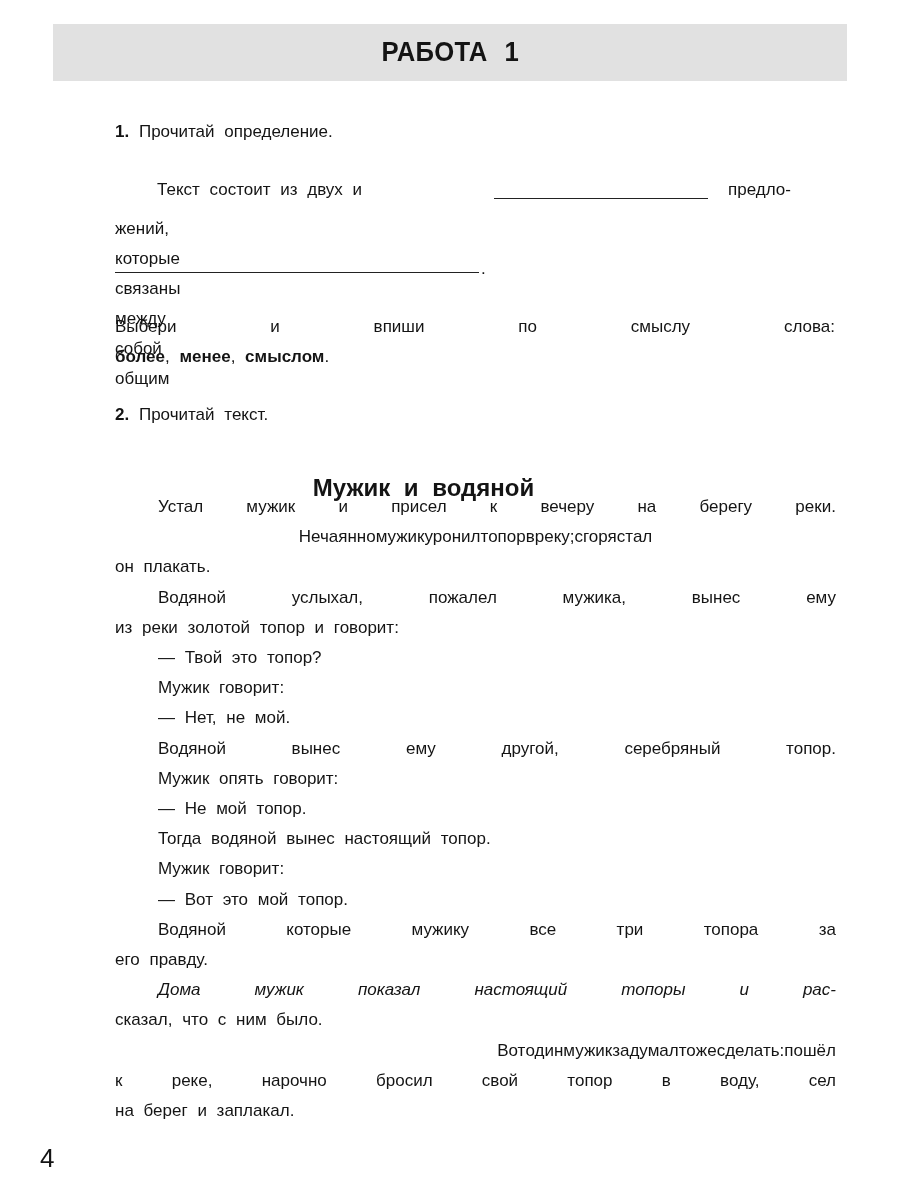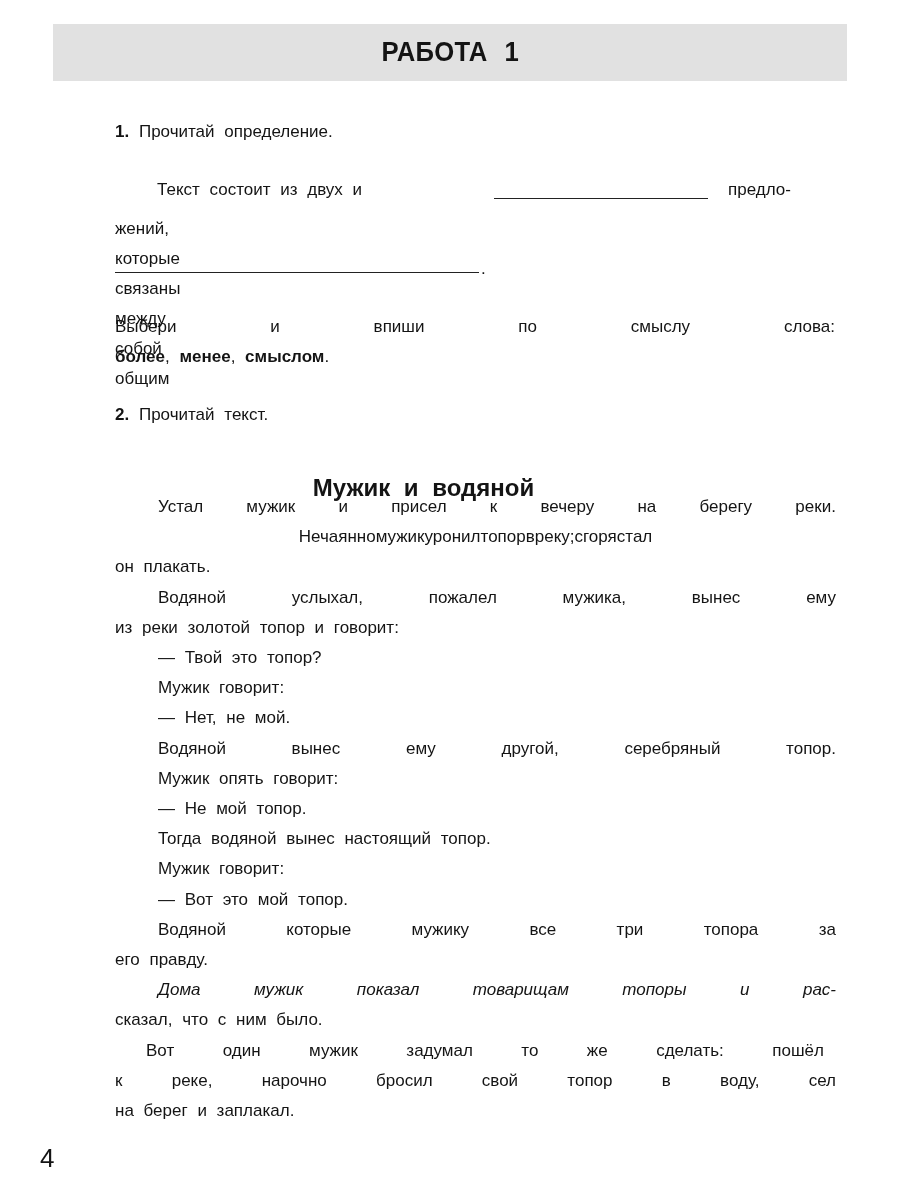--- a/index.html
+++ b/index.html
@@ -128,27 +128,27 @@
       <span>все</span>
       <span>три</span>
       <span>топора</span>
       <span>за</span>
     </div>
     <div class="line" style="top: 945px; left: 115px;"><span>его правду.</span></div>
     <div class="line" style="top: 975.2px; left: 158px; width: 678px; display: flex; justify-content: space-between; font-style: italic;">
       <span>Дома</span>
       <span>мужик</span>
       <span>показал</span>
-      <span>товарищам</span>
+      <span>настоящий</span>
       <span>топоры</span>
       <span>и</span>
       <span>рас-</span>
     </div>
     <div class="line" style="top: 1005.4px; left: 115px;"><span>сказал, что с ним было.</span></div>
-    <div class="line" style="top: 1035.6px; left: 146px; width: 678px; display: flex; justify-content: space-between;">
+    <div class="line" style="top: 1035.6px; left: 158px; width: 678px; display: flex; justify-content: flex-end;">
       <span>Вот</span>
       <span>один</span>
       <span>мужик</span>
       <span>задумал</span>
       <span>то</span>
       <span>же</span>
       <span>сделать:</span>
       <span>пошёл</span>
     </div>
     <div class="line" style="top: 1065.8px; left: 115px; width: 721px; display: flex; justify-content: space-between;">

